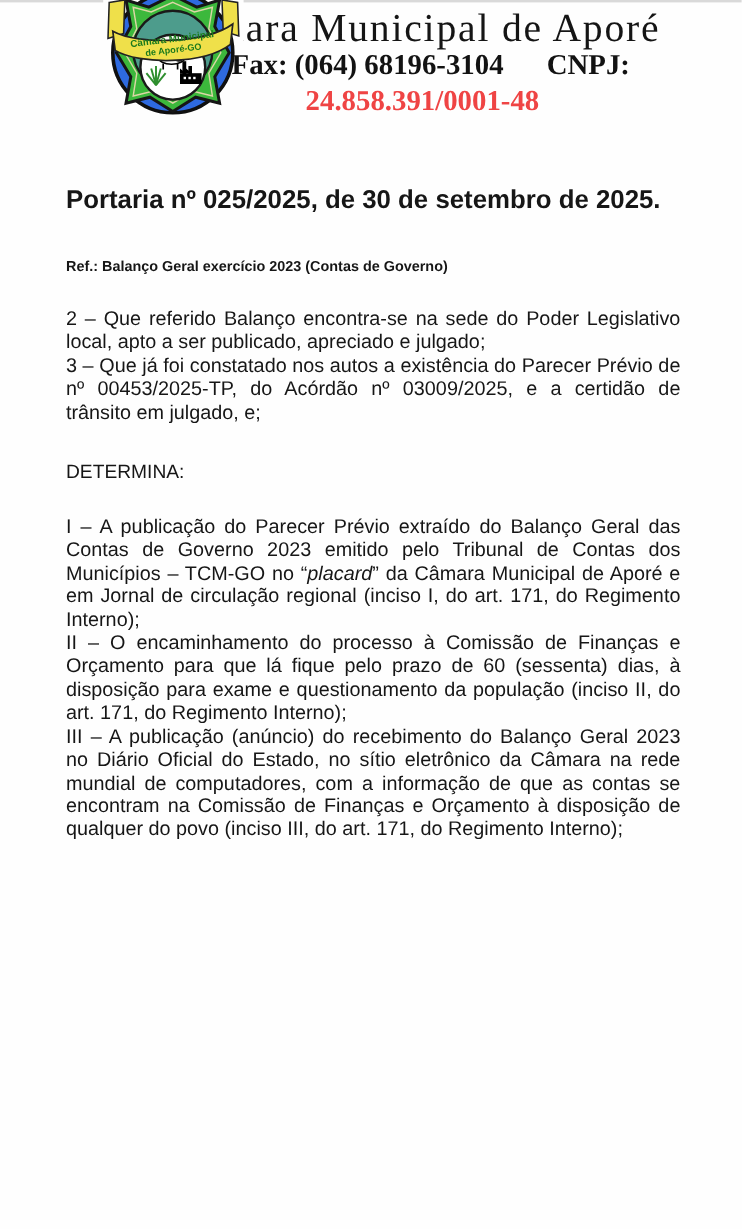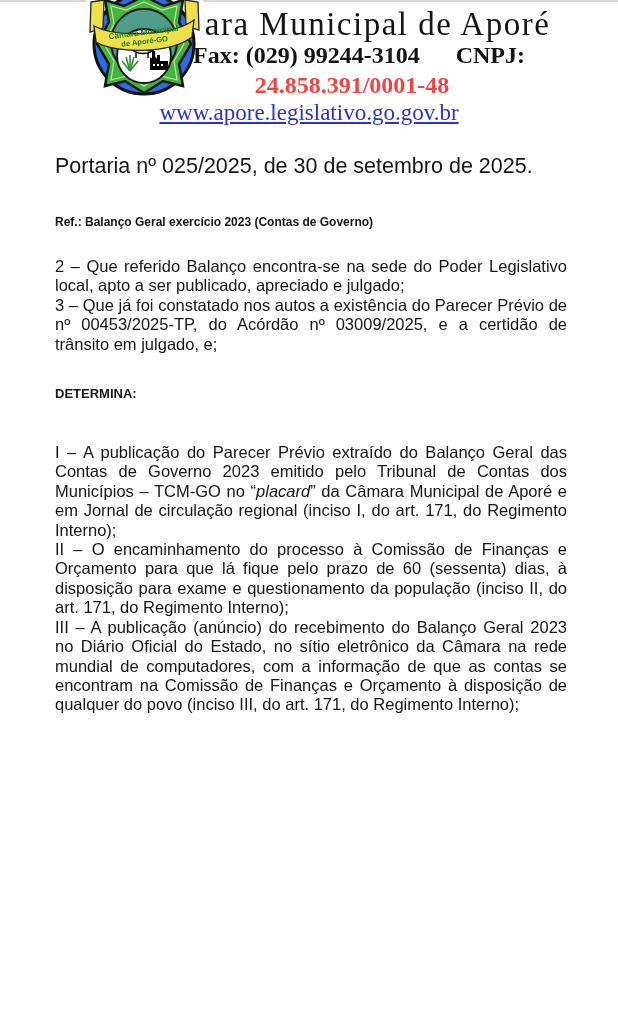--- a/index.html
+++ b/index.html
@@ -20,24 +20,24 @@
     white-space:pre;color:#121212;}
   .cnpj-line{position:absolute;left:193px;top:72px;width:318px;text-align:center;z-index:3;
     font-family:"Liberation Serif",serif;font-weight:bold;font-size:24px;color:#ef4444;}
   .links{position:absolute;left:0;top:100px;width:618px;text-align:center;z-index:3;}
   .links a{display:block;font-family:"Liberation Serif",serif;font-size:23px;line-height:26px;
     color:#2b32cc;text-decoration:underline;cursor:pointer;}
 
   
   .doc{position:absolute;left:55px;top:152px;width:512px;
     font-family:"Liberation Sans",sans-serif;color:#161616;}
-  .doc-title{font-size:21.5px;font-weight:normal;line-height:28px;margin:0 0 32px 0;}
+  .doc-title{font-size:21.5px;font-weight:bold;line-height:28px;margin:0 0 32px 0;}
   .doc-ref{font-size:12px;font-weight:bold;line-height:21px;margin:0 0 24px 0;}
   .body-par{font-size:16.5px;line-height:19.4px;text-align:justify;margin:0;}
-  .determina{font-size:13px;font-weight:bold;line-height:20px;margin:30px 0 39px 0;}
+  .determina{font-size:16px;font-weight:normal;line-height:20px;margin:30px 0 26px 0;}
   .it{font-style:italic;}
 </style>
 </head>
 <body>
 
 <div class="page">
   <div class="scan-top"></div>
 
   <div class="letterhead">
     <div class="org-title">Câmara Municipal de Aporé</div>
@@ -86,25 +86,24 @@
           <polygon points="99,0 112,2 113,30 100,26" fill="#efe04a" stroke="#222222" stroke-width="1.3"></polygon>
           <path d="M8,26 C30,38 86,36 108,20 L106,37 C84,54 30,54 10,42 Z" fill="#efe04a" stroke="#222222" stroke-width="1.4"></path>
           <g transform="rotate(-7 58 37)" fill="#1c7a1c" font-family="Liberation Sans, sans-serif" font-weight="bold" text-anchor="middle">
             <text x="58" y="35" font-size="8.2">Câmara Municipal</text>
             <text x="58" y="44" font-size="7.6">de Aporé-GO</text>
           </g>
         </g>
       </svg>
     </div>
 
-    <div class="contact-line">Fax: (029) 99244-3104      CNPJ:</div>
+    <div class="contact-line">Fax: (064) 68196-3104      CNPJ:</div>
     <div class="cnpj-line">24.858.391/0001-48</div>
 
     <div class="links">
-      <a href="#">www.apore.legislativo.go.gov.br</a>
     </div>
   </div>
 
   <div class="doc">
     <div class="doc-title">Portaria nº 025/2025, de 30 de setembro de 2025.</div>
     <div class="doc-ref">Ref.: Balanço Geral exercício 2023 (Contas de Governo)</div>
 
     <p class="body-par">2 – Que referido Balanço encontra-se na sede do Poder Legislativo local, apto a ser publicado, apreciado e julgado;</p>
     <p class="body-par">3 – Que já foi constatado nos autos a existência do Parecer Prévio de nº 00453/2025-TP, do Acórdão nº 03009/2025, e a certidão de trânsito em julgado, e;</p>
 

